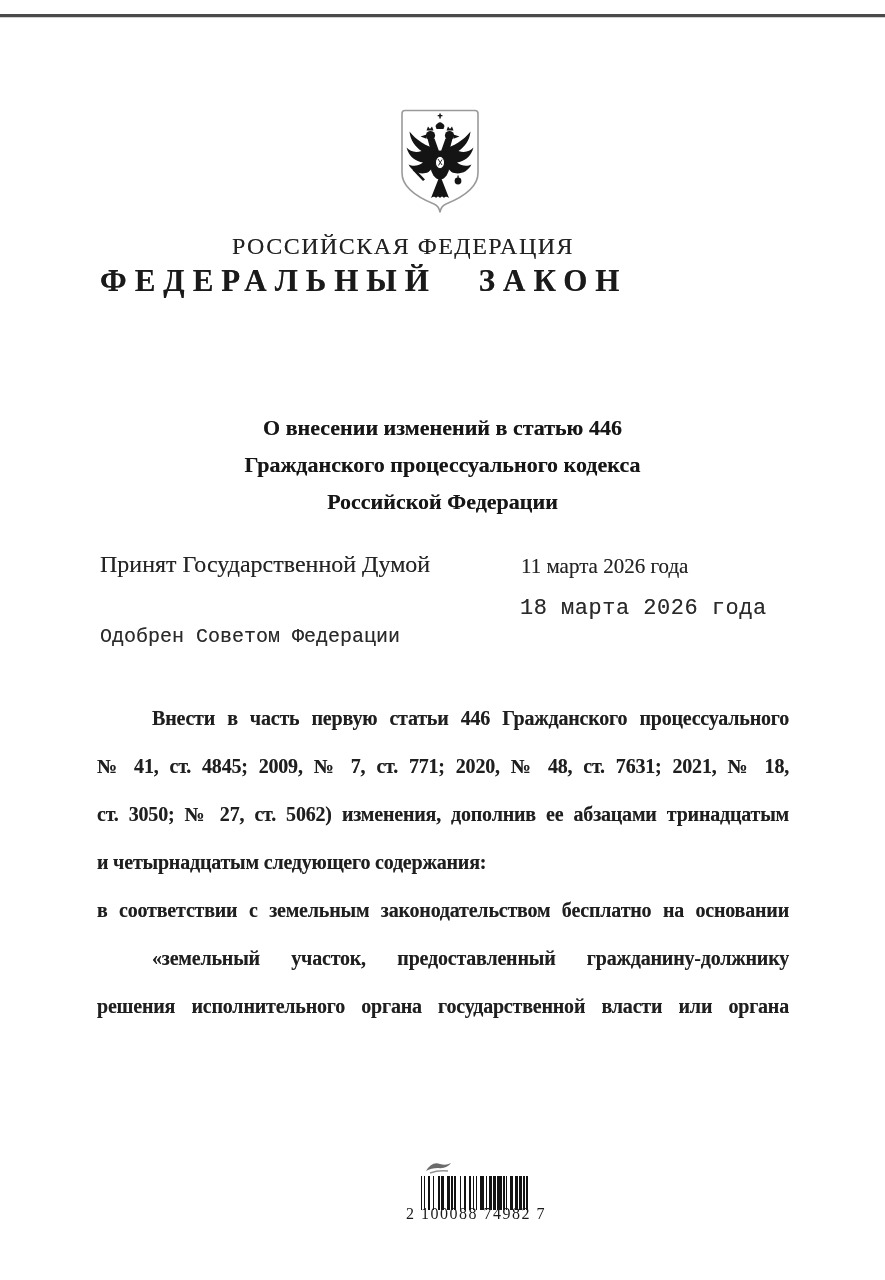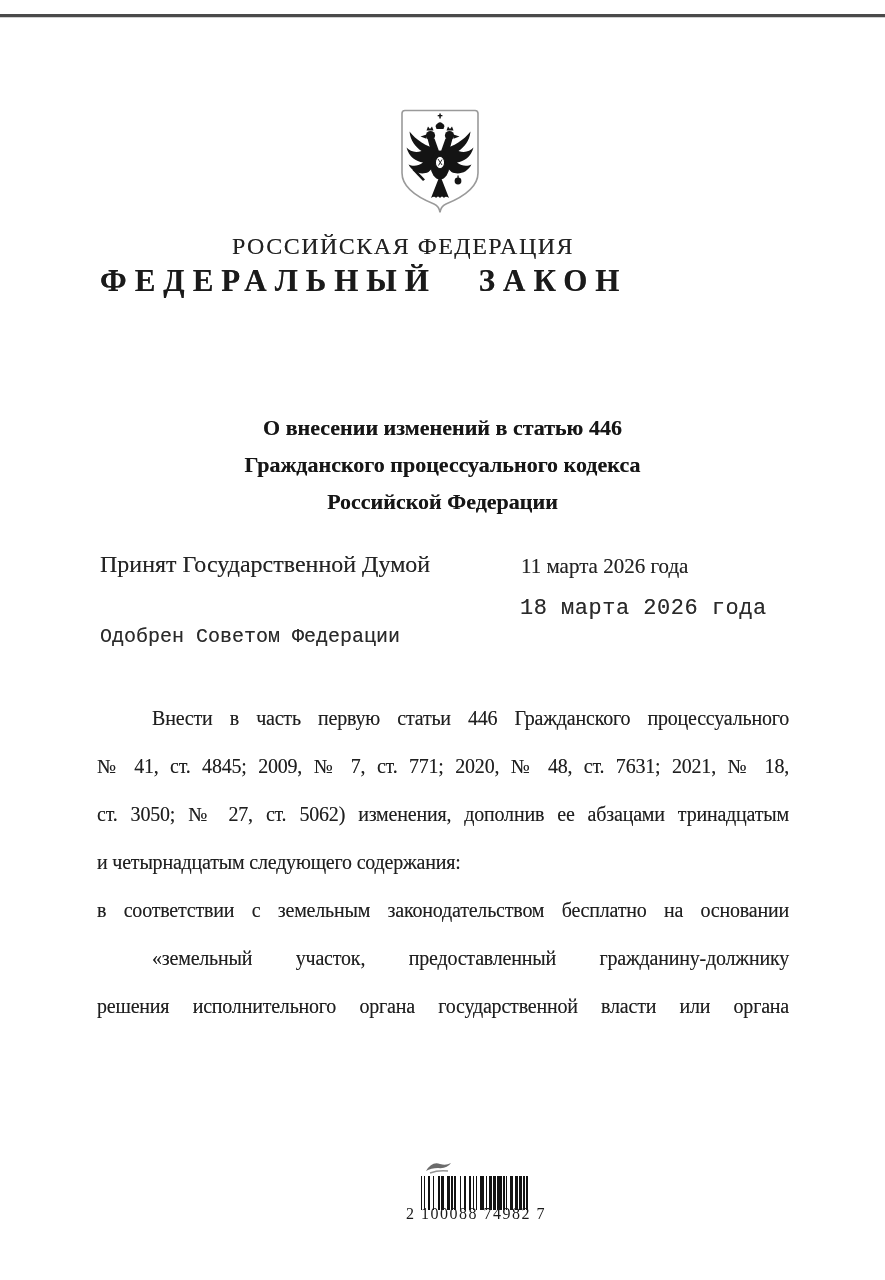--- a/index.html
+++ b/index.html
@@ -94,20 +94,21 @@
   .bline {
     height: 48px;
     line-height: 48px;
     font-size: 20px;
     letter-spacing: -0.2px;
     white-space: nowrap;
     text-align: justify;
     text-align-last: justify;
     color: #1f1f1f;
     text-shadow: 0 0 0.6px rgba(40,40,40,.5);
+    font-weight: bold;
   }
   .bline.indent { text-indent: 55px; }
   .bline.nojust { text-align-last: left; }
   .barcode {
     position: absolute;
     left: 421px; top: 1176px;
     width: 107px; height: 34px;
     display: flex;
     align-items: stretch;
   }

